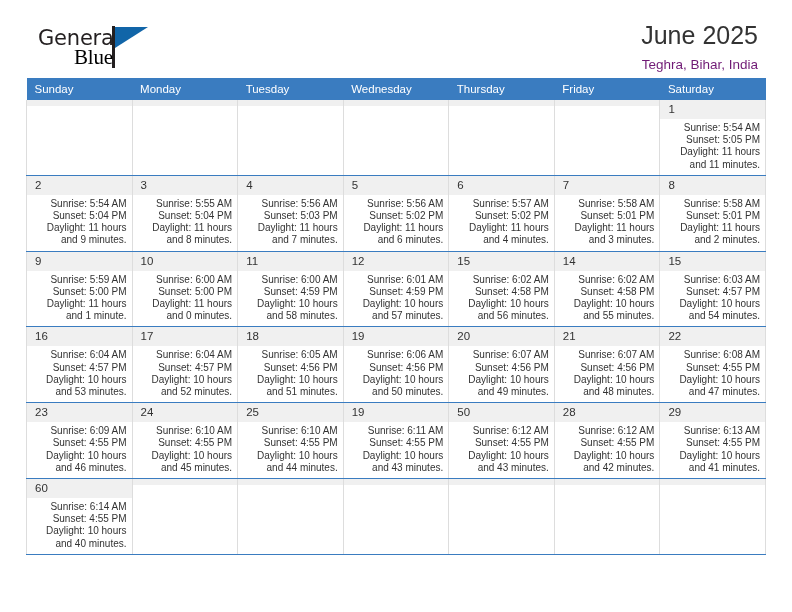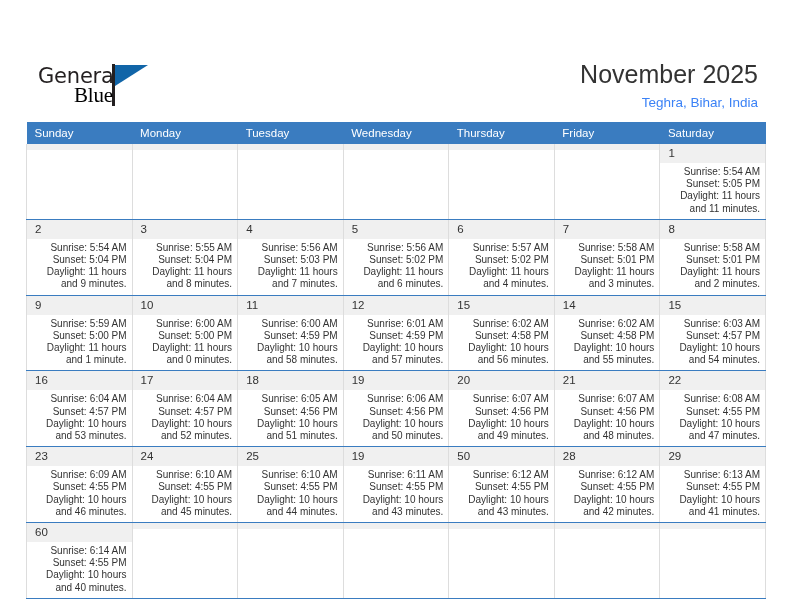--- a/index.html
+++ b/index.html
@@ -18,26 +18,25 @@
     position: relative;
     width: 792px;
     height: 612px;
     box-sizing: border-box;
     padding: 0 26px;
   }
 
   
   .header {
     display: flex;
-    align-items: center;
+    align-items: flex-end;
     justify-content: space-between;
     padding-top: 10px;
     height: 72px;
     box-sizing: border-box;
-    margin-top: 44px;
   }
   .logo {
     position: relative;
     width: 130px;
     height: 50px;
     line-height: 1;
     user-select: none;
   }
   .logo-general {
     position: absolute;
@@ -81,21 +80,21 @@
   }
   .cal-title {
     font-size: 25px;
     color: #333333;
     font-weight: normal;
     line-height: 1.15;
     white-space: nowrap;
   }
   .cal-subtitle {
     font-size: 13.5px;
-    color: #3b82f6;
+    color: #701a75;
     margin-top: 7px;
     white-space: nowrap;
   }
 
   
   .calendar {
     margin-top: 6px;
     width: 740px;
     border-collapse: collapse;
     table-layout: fixed;
@@ -150,21 +149,21 @@
   <div class="header">
 
     <div class="logo">
       <span class="logo-general">General</span>
       <span class="logo-pole"></span>
       <span class="logo-flag"></span>
       <span class="logo-blue">Blue</span>
     </div>
 
     <div class="title-block">
-      <div class="cal-title">November 2025</div>
+      <div class="cal-title">June 2025</div>
       <div class="cal-subtitle">Teghra, Bihar, India</div>
     </div>
 
   </div>
 
   <table class="calendar">
     <thead>
       <tr id="weekday-row">
           <th>Sunday</th>
           <th>Monday</th>

